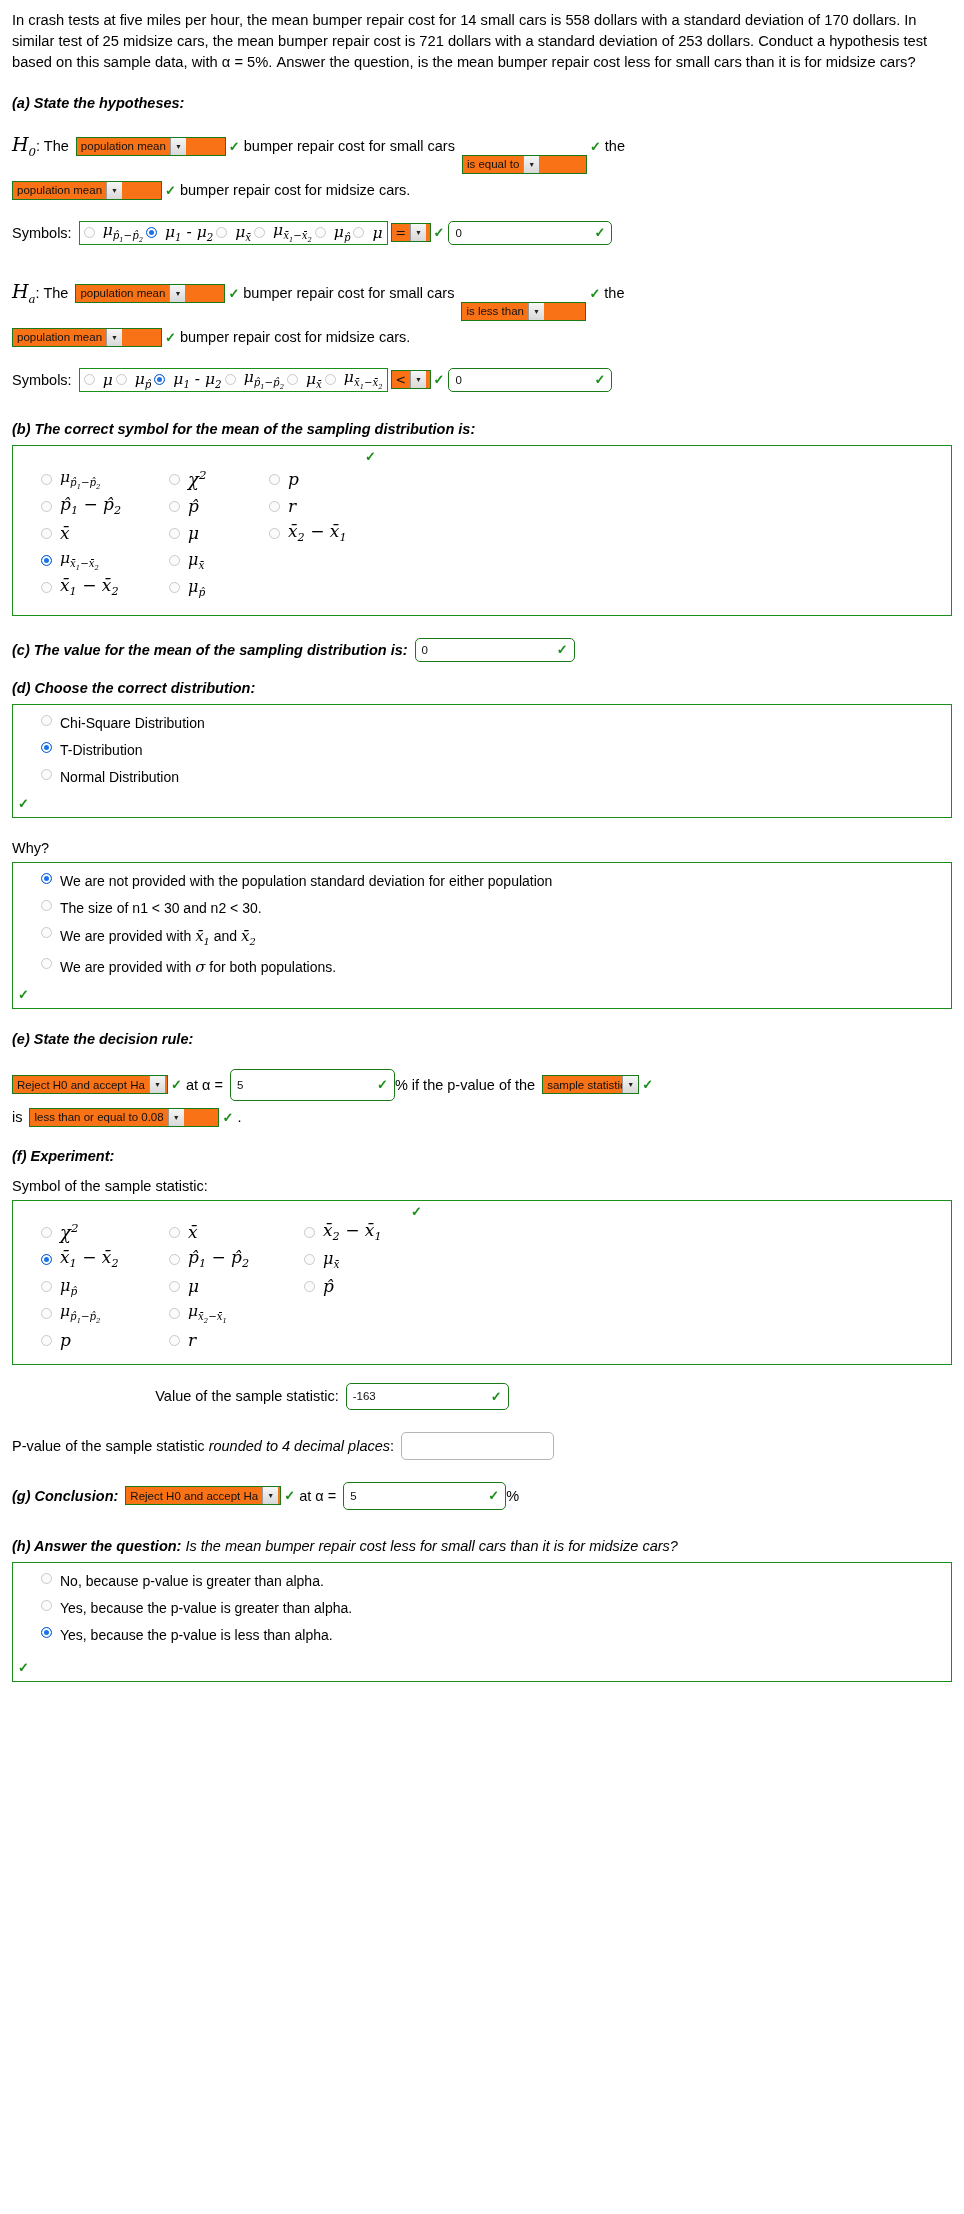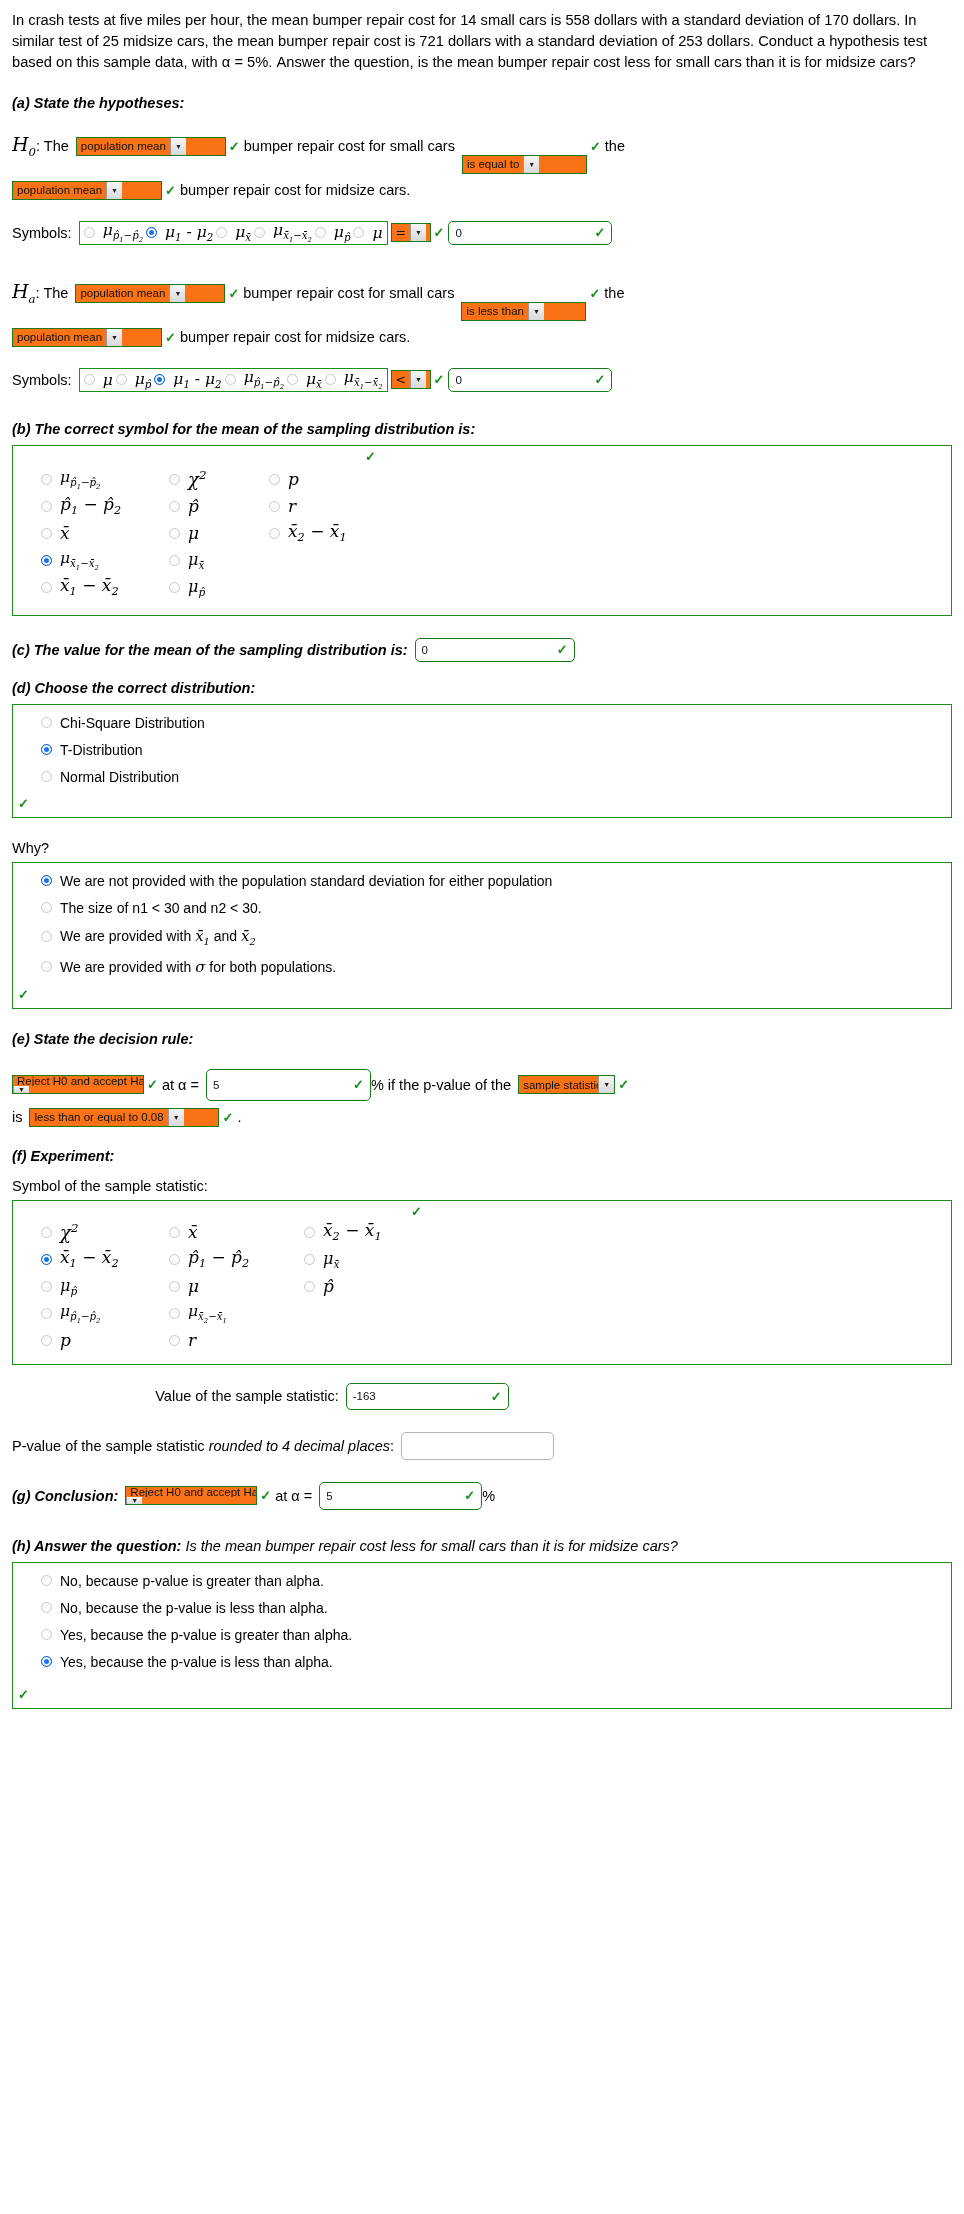--- a/index.html
+++ b/index.html
@@ -39,21 +39,21 @@
     white-space: nowrap; overflow: hidden;
   }
   .sel .arw {
     width: 16px; min-width: 16px; border-left: 1px solid #9a9a9a;
     background: linear-gradient(#f6f6f6, #d8d8d8);
     display: flex; align-items: center; justify-content: center;
     font-size: 7px; color: #222;
   }
   .sel-w1 { width: 150px; }
   .sel-w2 { width: 125px; margin-top: 36px; }
-  .sel-w4 { width: 132px; flex-direction: column; }
+  .sel-w4 { width: 156px; }
   .sel-w5 { width: 190px; }
   .sel-w6 { width: 97px; }
   .sel-op { width: 40px; }
   .sel-op .lbl { justify-content: flex-start; font-family: "DejaVu Serif", serif; font-size: 12.5px; }
 
   
   .tin {
     border: 1px solid #1a7a1a; border-radius: 5px; background: #fff;
     height: 24px; display: inline-flex; align-items: center;
     padding: 0 6px; font-size: 11.5px; color: #111;
@@ -64,21 +64,21 @@
   .tin-w-a { width: 165px; }
 
   .ck { color: #1a8f1a; font-size: 13px; font-weight: bold; line-height: 1; }
   .ck-in { color: #1a8f1a; font-size: 13px; font-weight: bold; margin-left: auto; }
   .ck-sp { margin: 0 4px 0 3px; }
 
   
   .panel { border: 1px solid #1a8f1a; padding: 10px 0 6px 0; }
   .panel-pad { padding-left: 28px; }
 
-  .opt { display: flex; align-items: center; margin-bottom: 11px; }
+  .opt { display: flex; margin-bottom: 11px; }
   .opt:last-child { margin-bottom: 6px; }
   .radio {
     width: 11px; height: 11px; min-width: 11px; border-radius: 50%;
     border: 1px solid #c9c9c9; background: #fbfbfb; margin-right: 8px;
     display: inline-block;
   }
   .radio.on {
     border: 1px solid #1565d8; background: #1a73e8;
     box-shadow: inset 0 0 0 2px #ffffff;
   }
@@ -506,24 +506,20 @@
 
 <div class="sec-head"><span>(h) Answer the question:</span><span class="normal"> Is the mean bumper repair cost less for small cars than it is for midsize cars?</span></div>
 <div class="panel">
   <div class="panel-pad">
     <div class="opt">
       <span class="radio"></span>
       <span class="opt-lbl">No, because p-value is greater than alpha.</span>
     </div>
     <div class="opt">
       <span class="radio"></span>
-      <span class="opt-lbl">No, because the p-value is less than alpha.</span>
-    </div>
-    <div class="opt">
-      <span class="radio"></span>
       <span class="opt-lbl">Yes, because the p-value is greater than alpha.</span>
     </div>
     <div class="opt">
       <span class="radio on"></span>
       <span class="opt-lbl">Yes, because the p-value is less than alpha.</span>
     </div>
   </div>
   <div class="panel-foot" style="padding-top:10px"><span class="ck">✓</span></div>
 </div>
 

